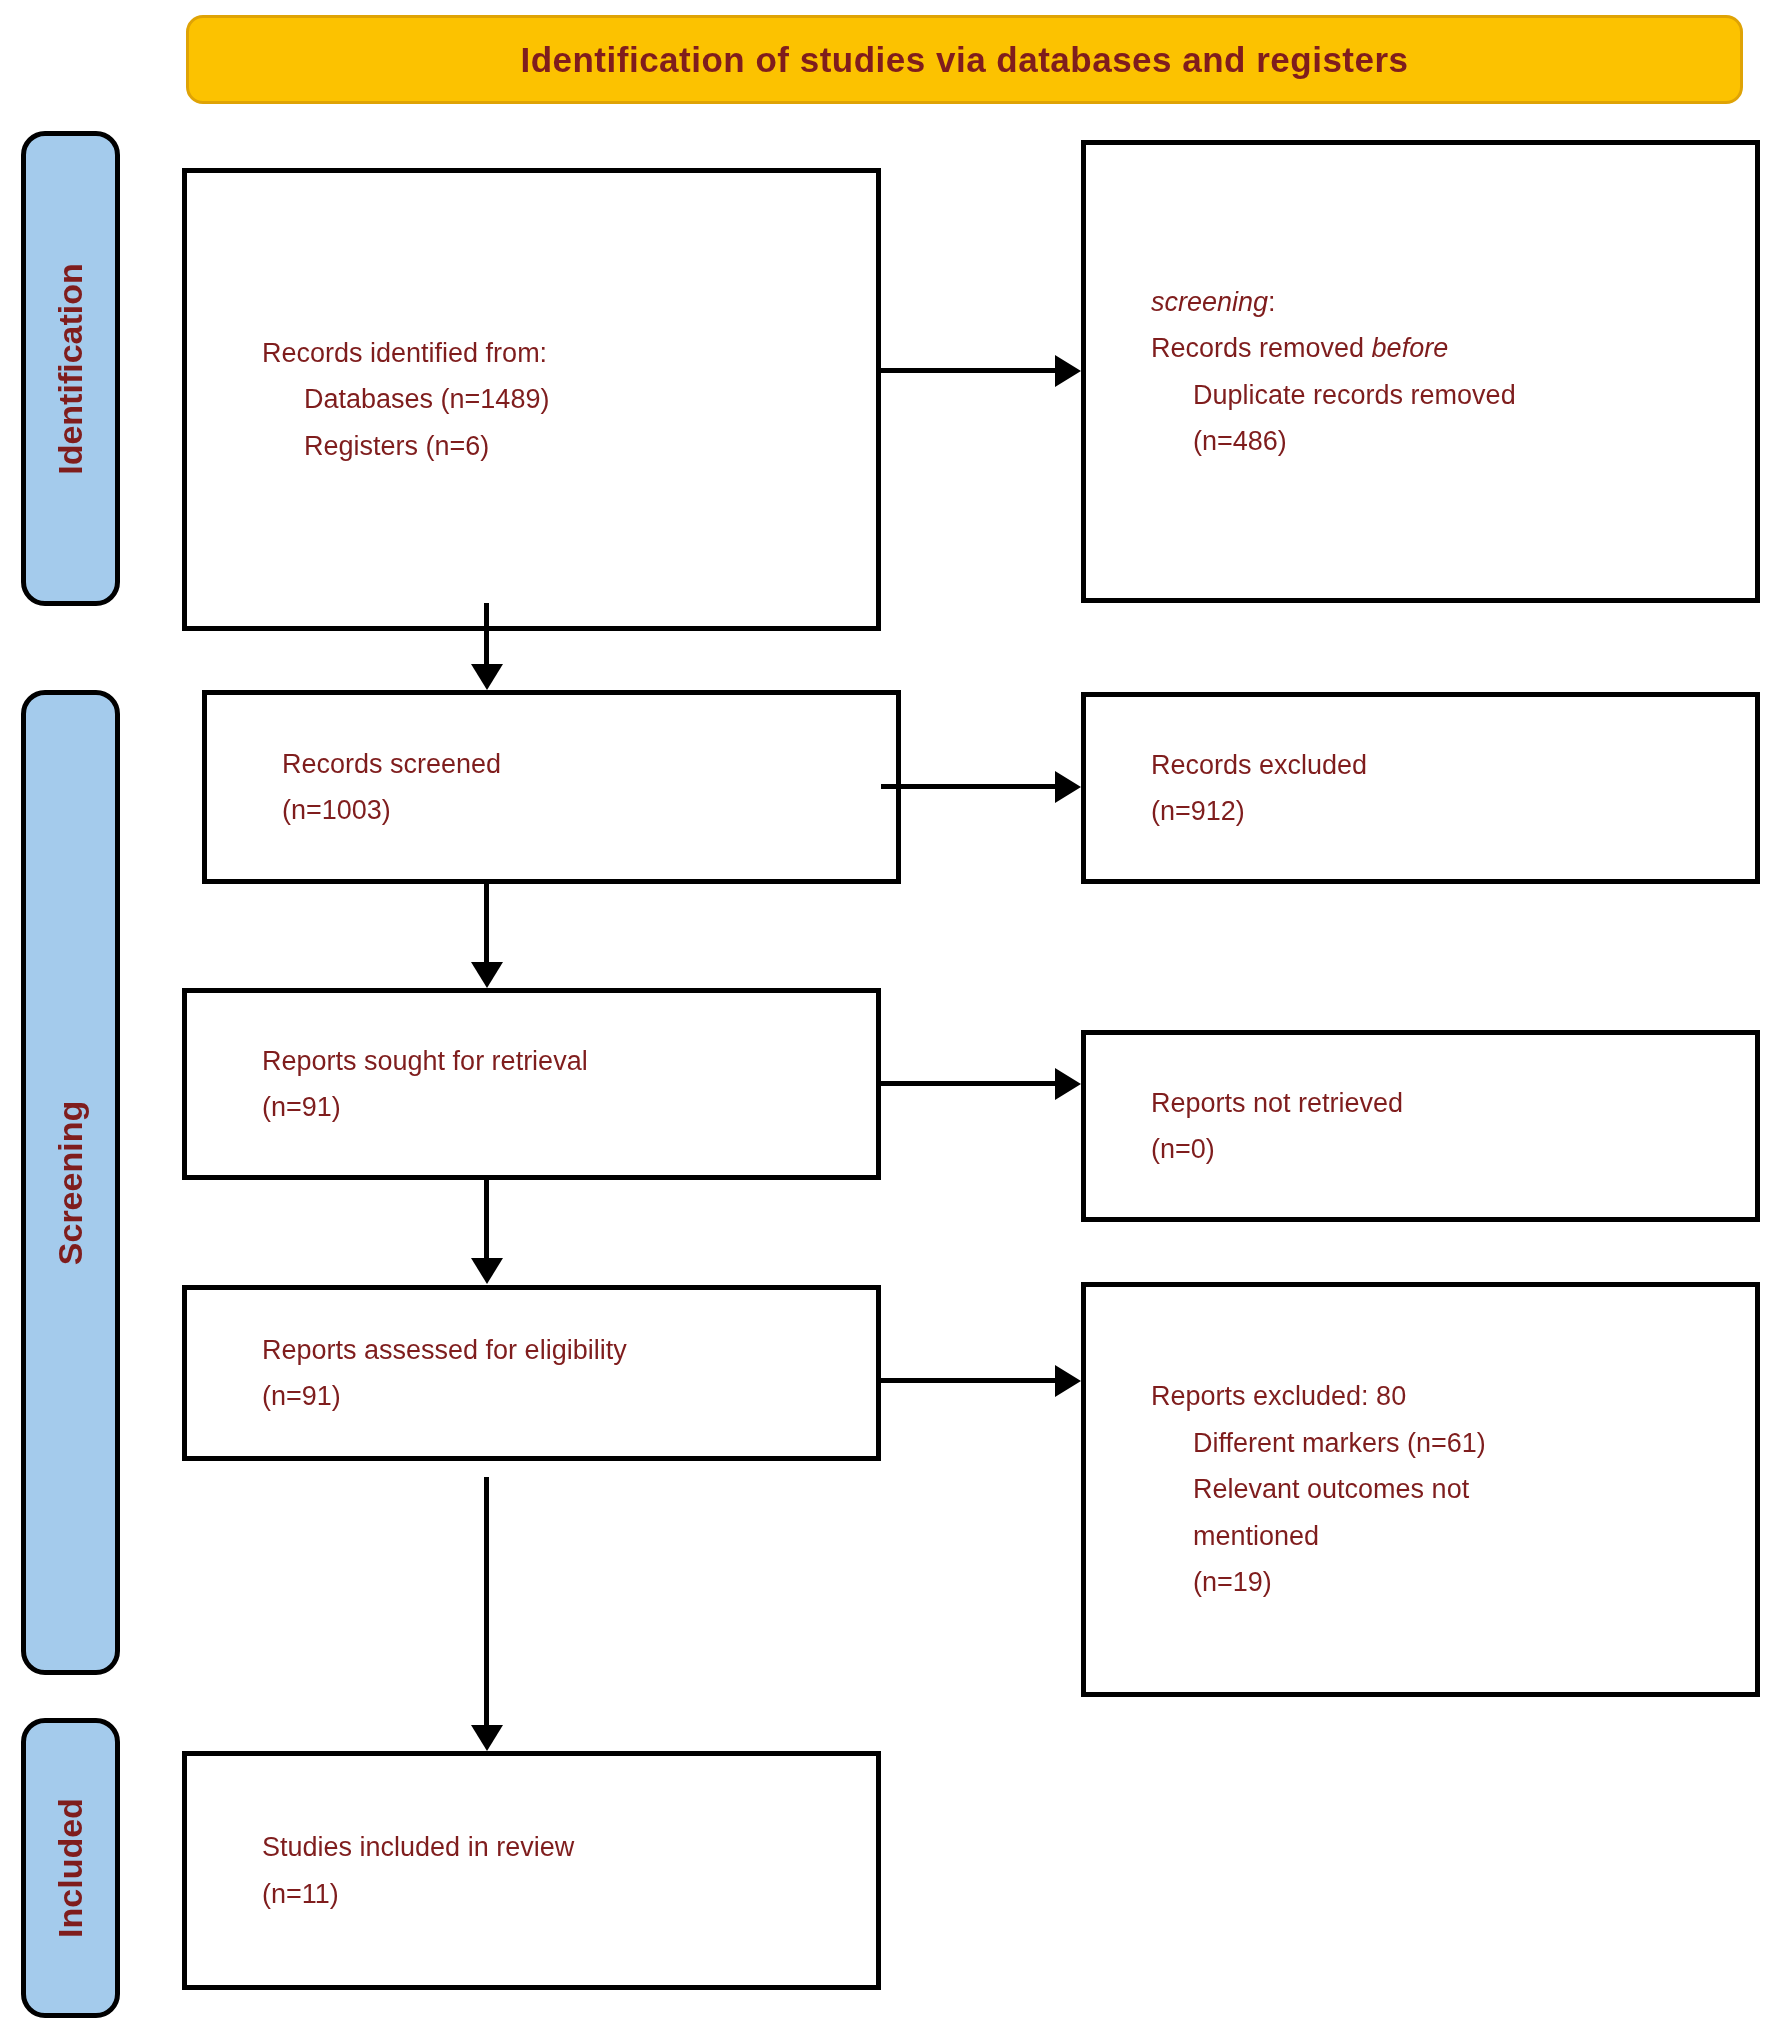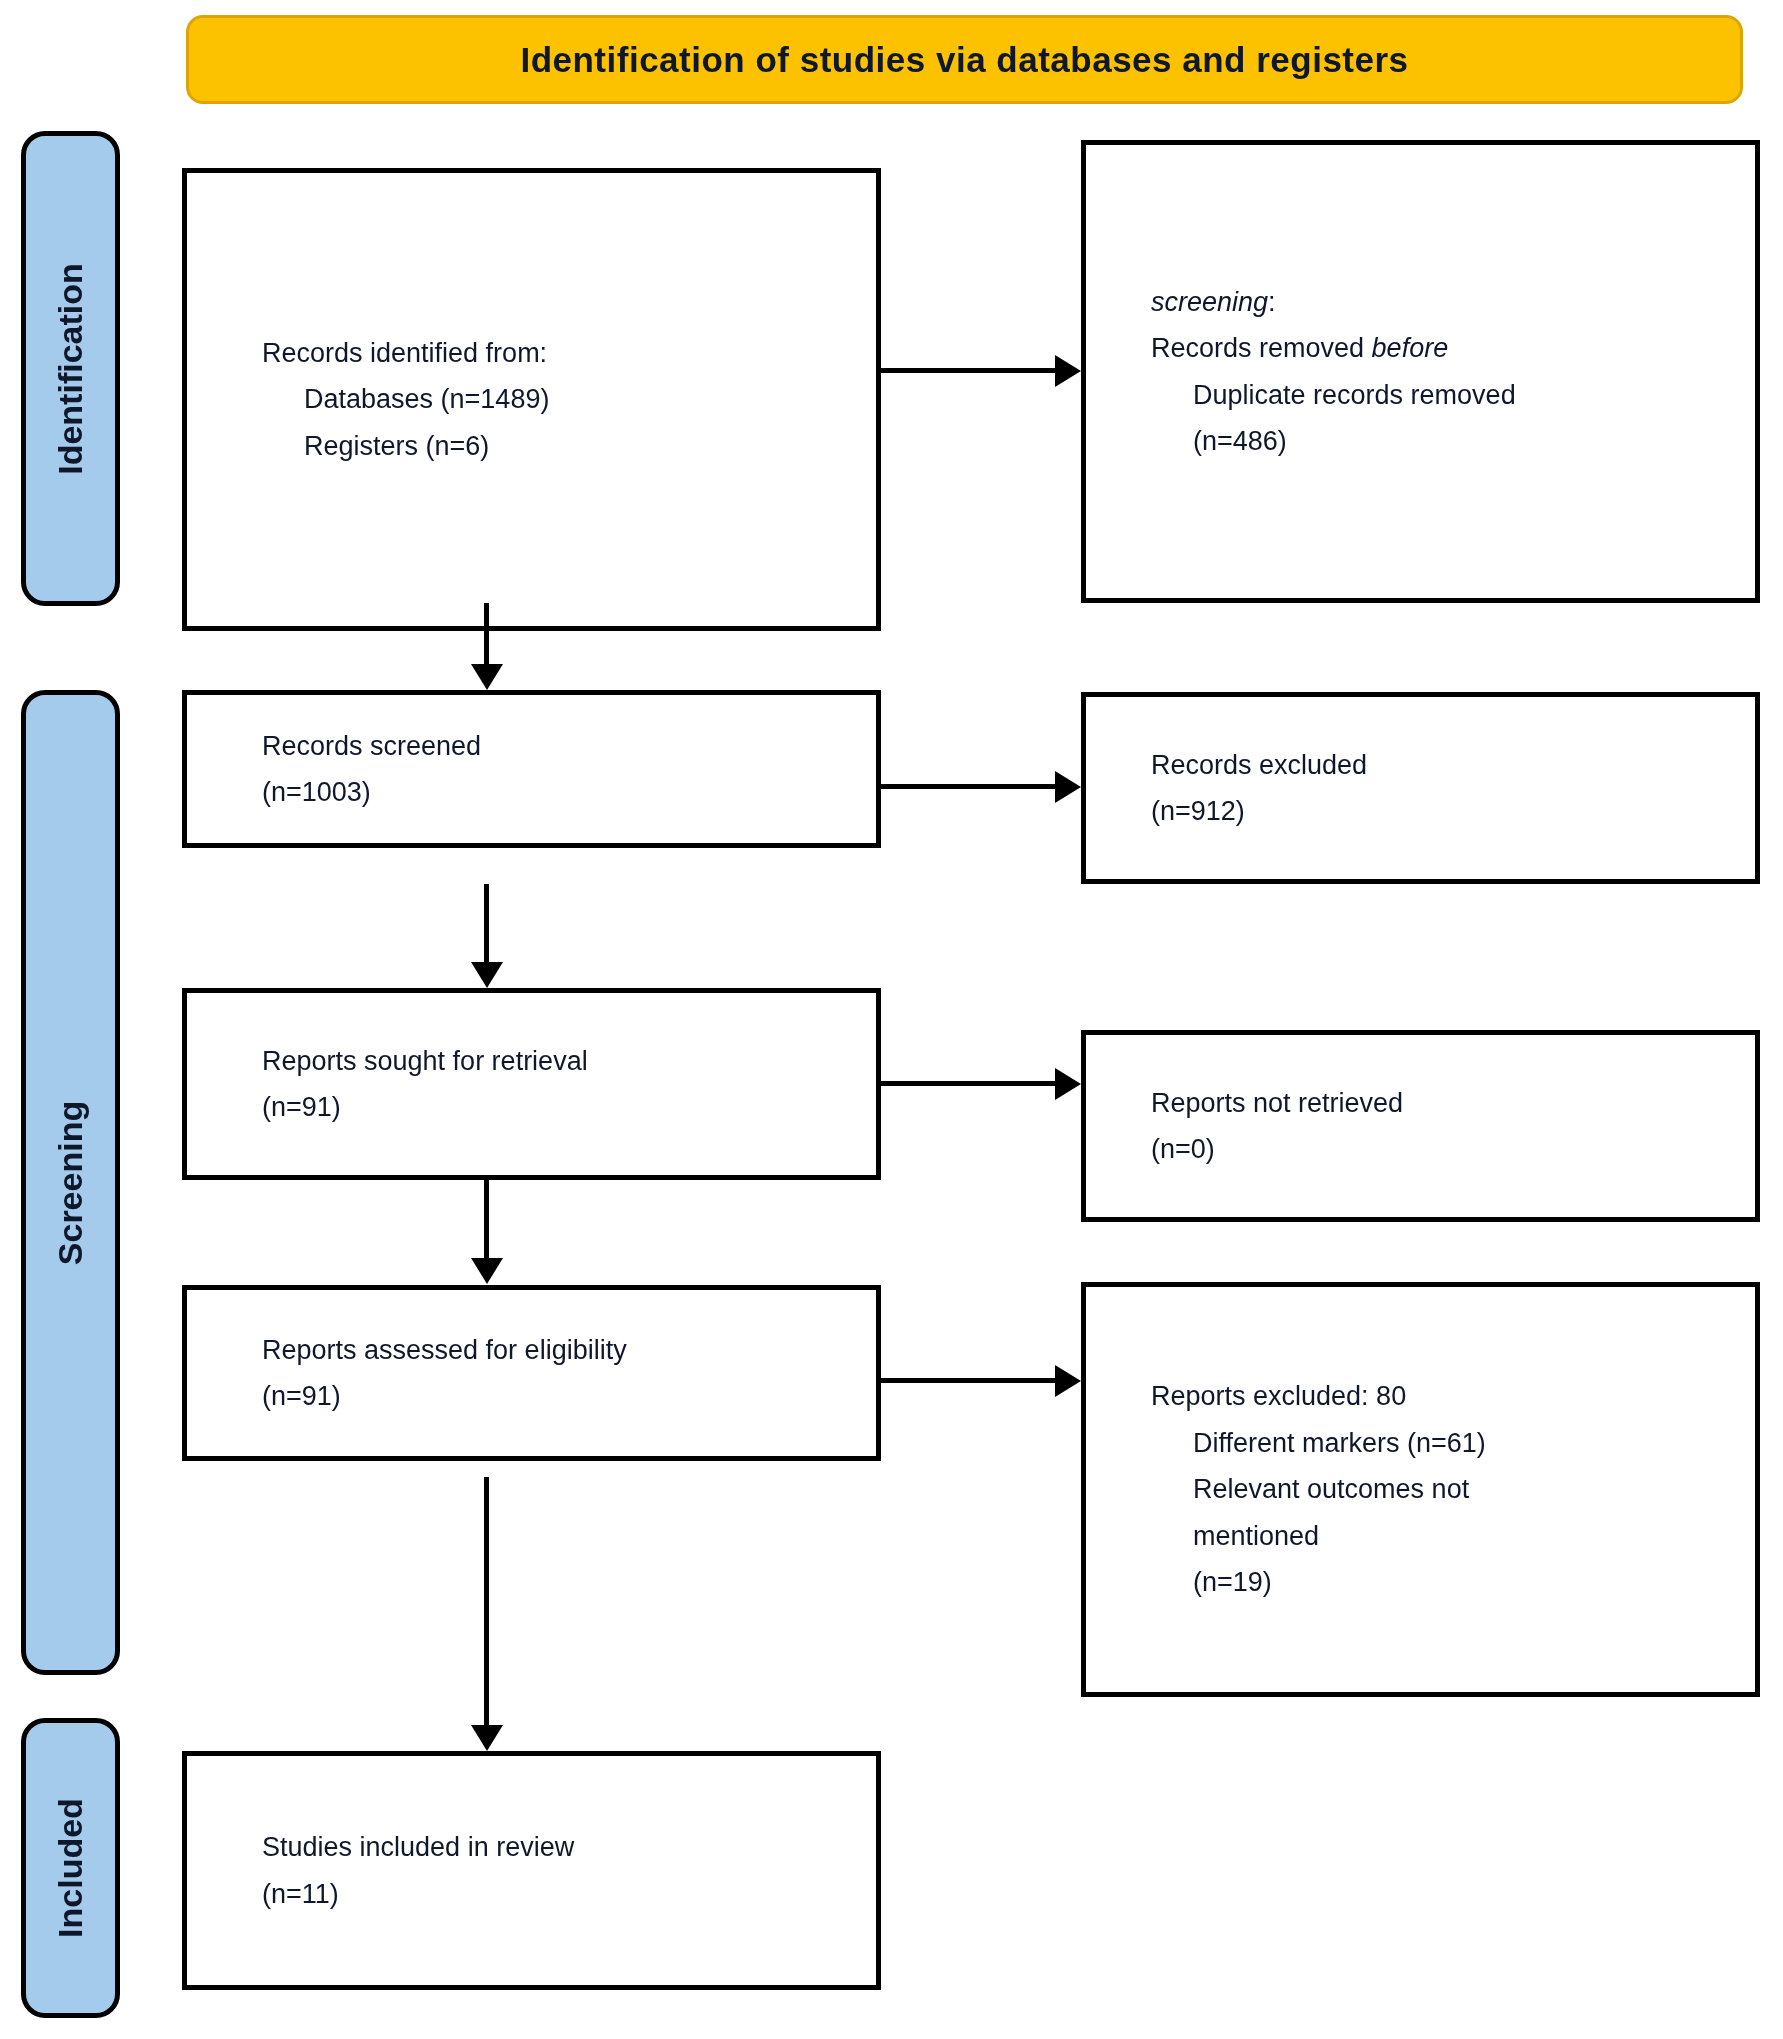--- a/index.html
+++ b/index.html
@@ -1,18 +1,18 @@
 <!DOCTYPE html>
 <html style="font-size:15px"><head>
 <meta charset="utf-8">
 <style>
   html,body { margin:0; padding:0; background:#ffffff; }
   #canvas {
     position:relative; width:1783px; height:2040px; background:#ffffff;
-    font-family:"Liberation Sans","DejaVu Sans",sans-serif; color:#0f172a;
+    font-family:"Liberation Sans","DejaVu Sans",sans-serif; color:#7f1d1d;
   }
   
   .banner {
     position:absolute; left:186px; top:15px; width:1557px; height:89px;
     background:#FCC200; border:3.7px solid #DFA305; border-radius:17px;
     box-sizing:border-box; display:flex; align-items:center; justify-content:center;
   }
   .banner-text { font-size:35px; font-weight:bold; letter-spacing:0.5px; }
 
   
@@ -36,21 +36,21 @@
     box-sizing:border-box; display:flex; flex-direction:column;
     justify-content:center; font-size:27px; line-height:1.72;
   }
   .box.left-col  { left:182px;  width:699px; padding:9.3px 28px 9.3px 75px; }
   .box.right-col { left:1081px; width:679px; padding:9.3px 28px 9.3px 65px; }
   .line { white-space:nowrap; }
   .indent { padding-left:42px; }
   .it { font-style:italic; }
 
   #box-records-identified { top:140px;  height:463px;margin-top:28px; }
-  #box-records-screened   { top:690px;  height:158px; }
+  #box-records-screened   { top:690px;  height:194px;margin-left:20px; }
   #box-reports-sought     { top:988px; height:192px; }
   #box-reports-assessed   { top:1285px; height:176px; }
   #box-studies-included   { top:1751px; height:239px; }
 
   #box-records-removed      { top:140px;  height:463px; }
   #box-records-excluded     { top:692px;  height:192px; }
   #box-reports-not-retrieved{ top:990px; height:192px;margin-top:40px; }
   #box-reports-excluded     { top:1282px; height:415px; }
 
   

